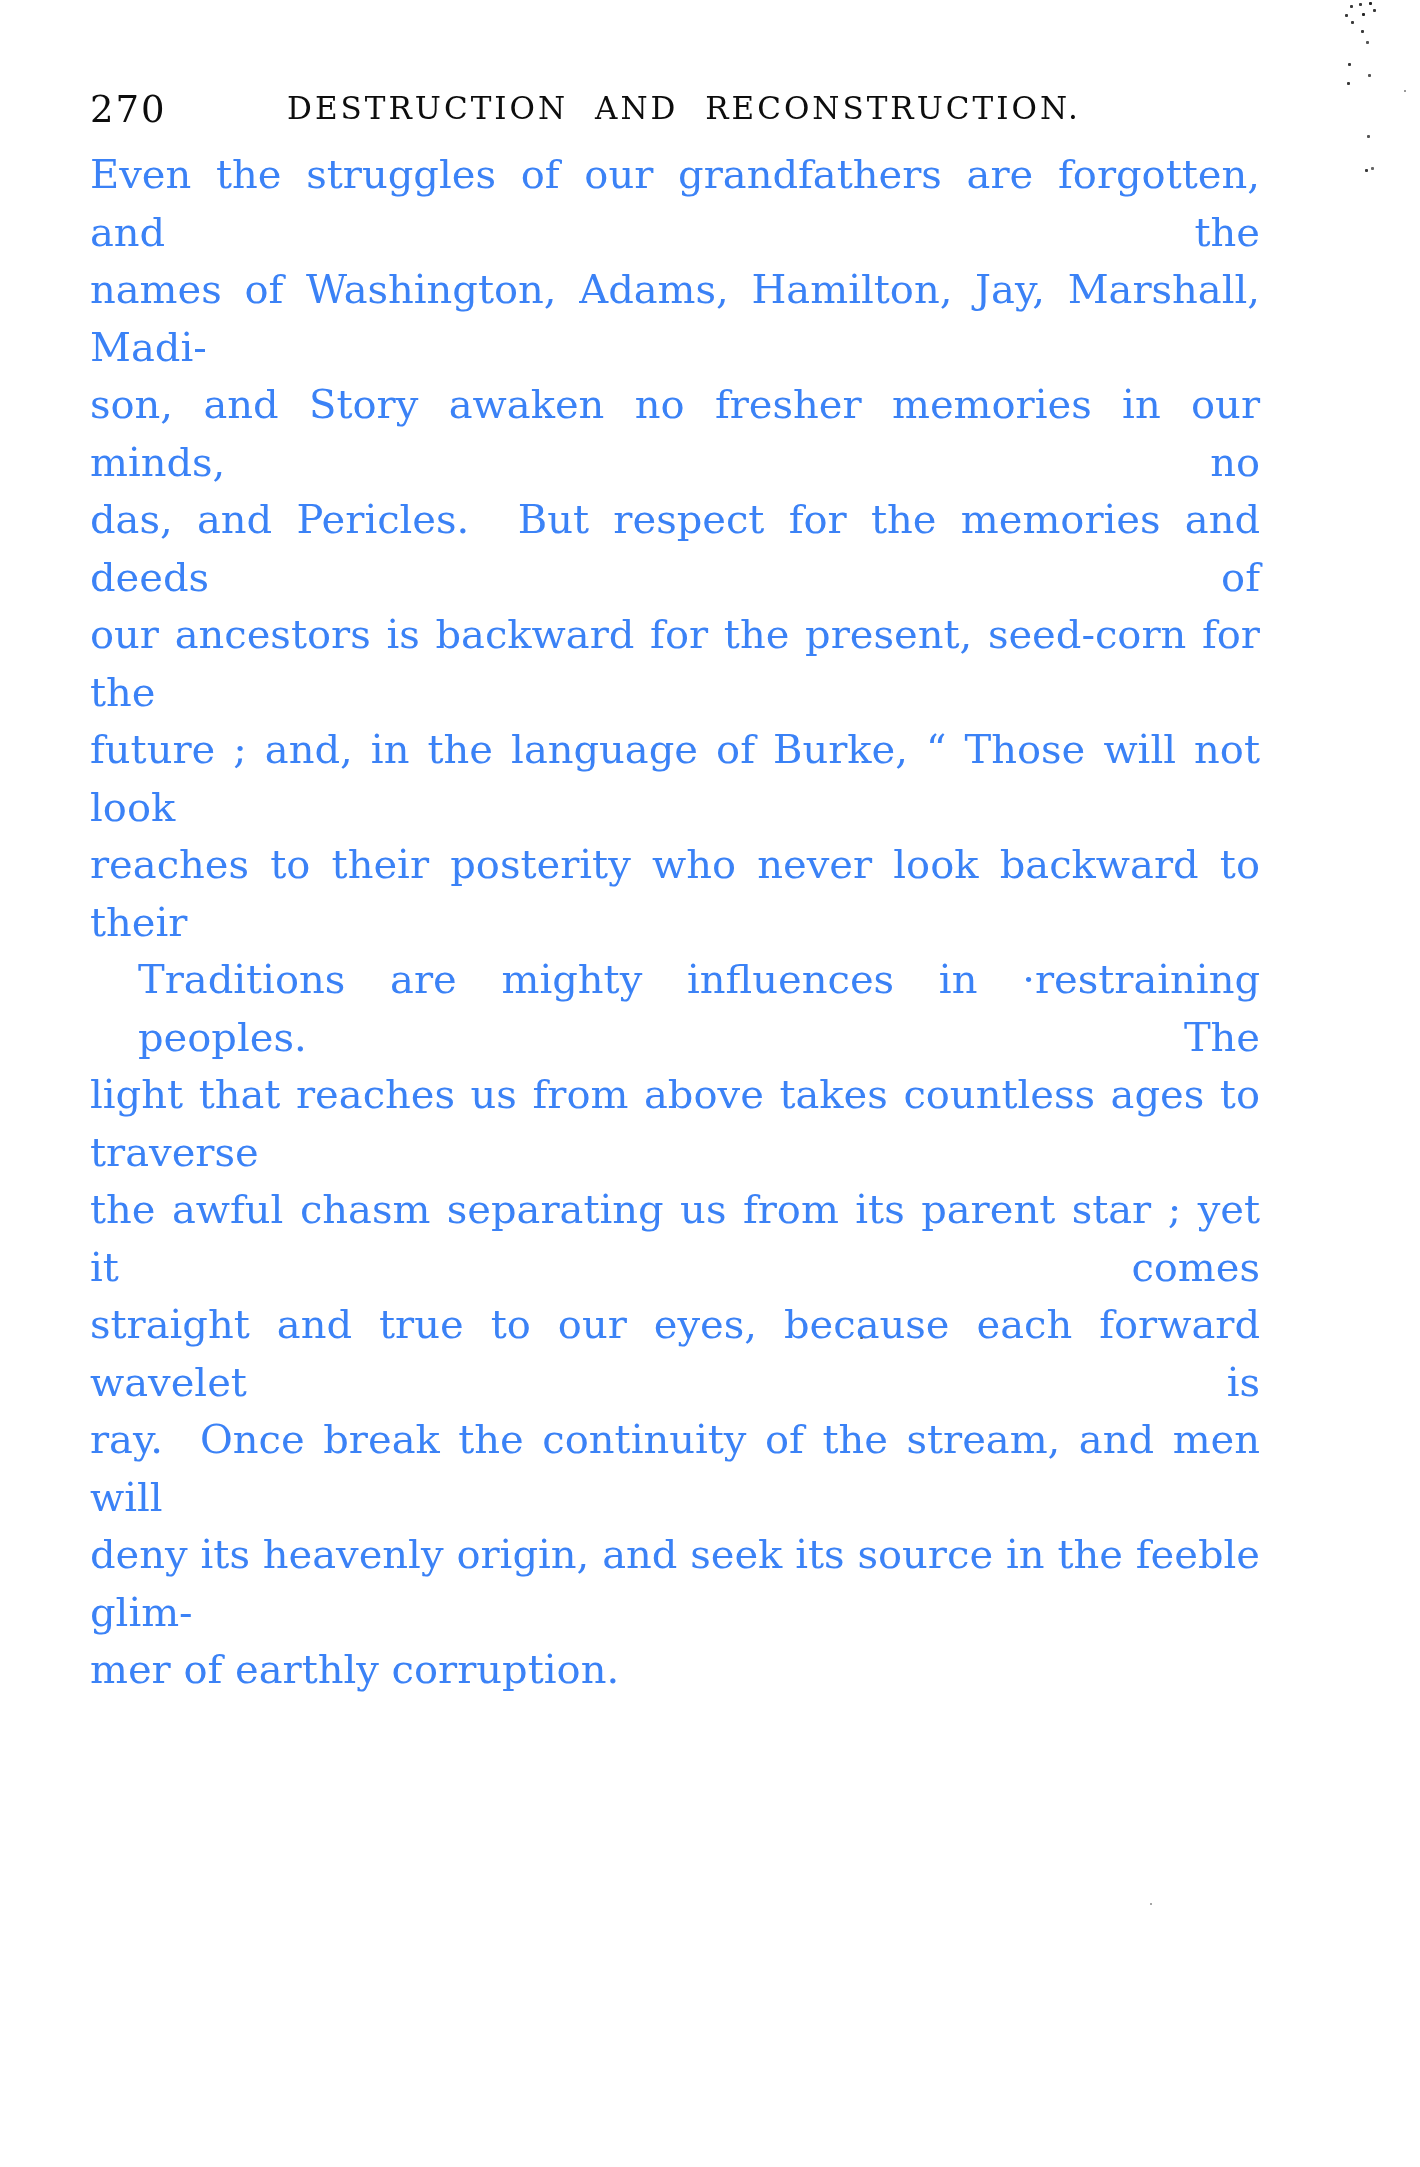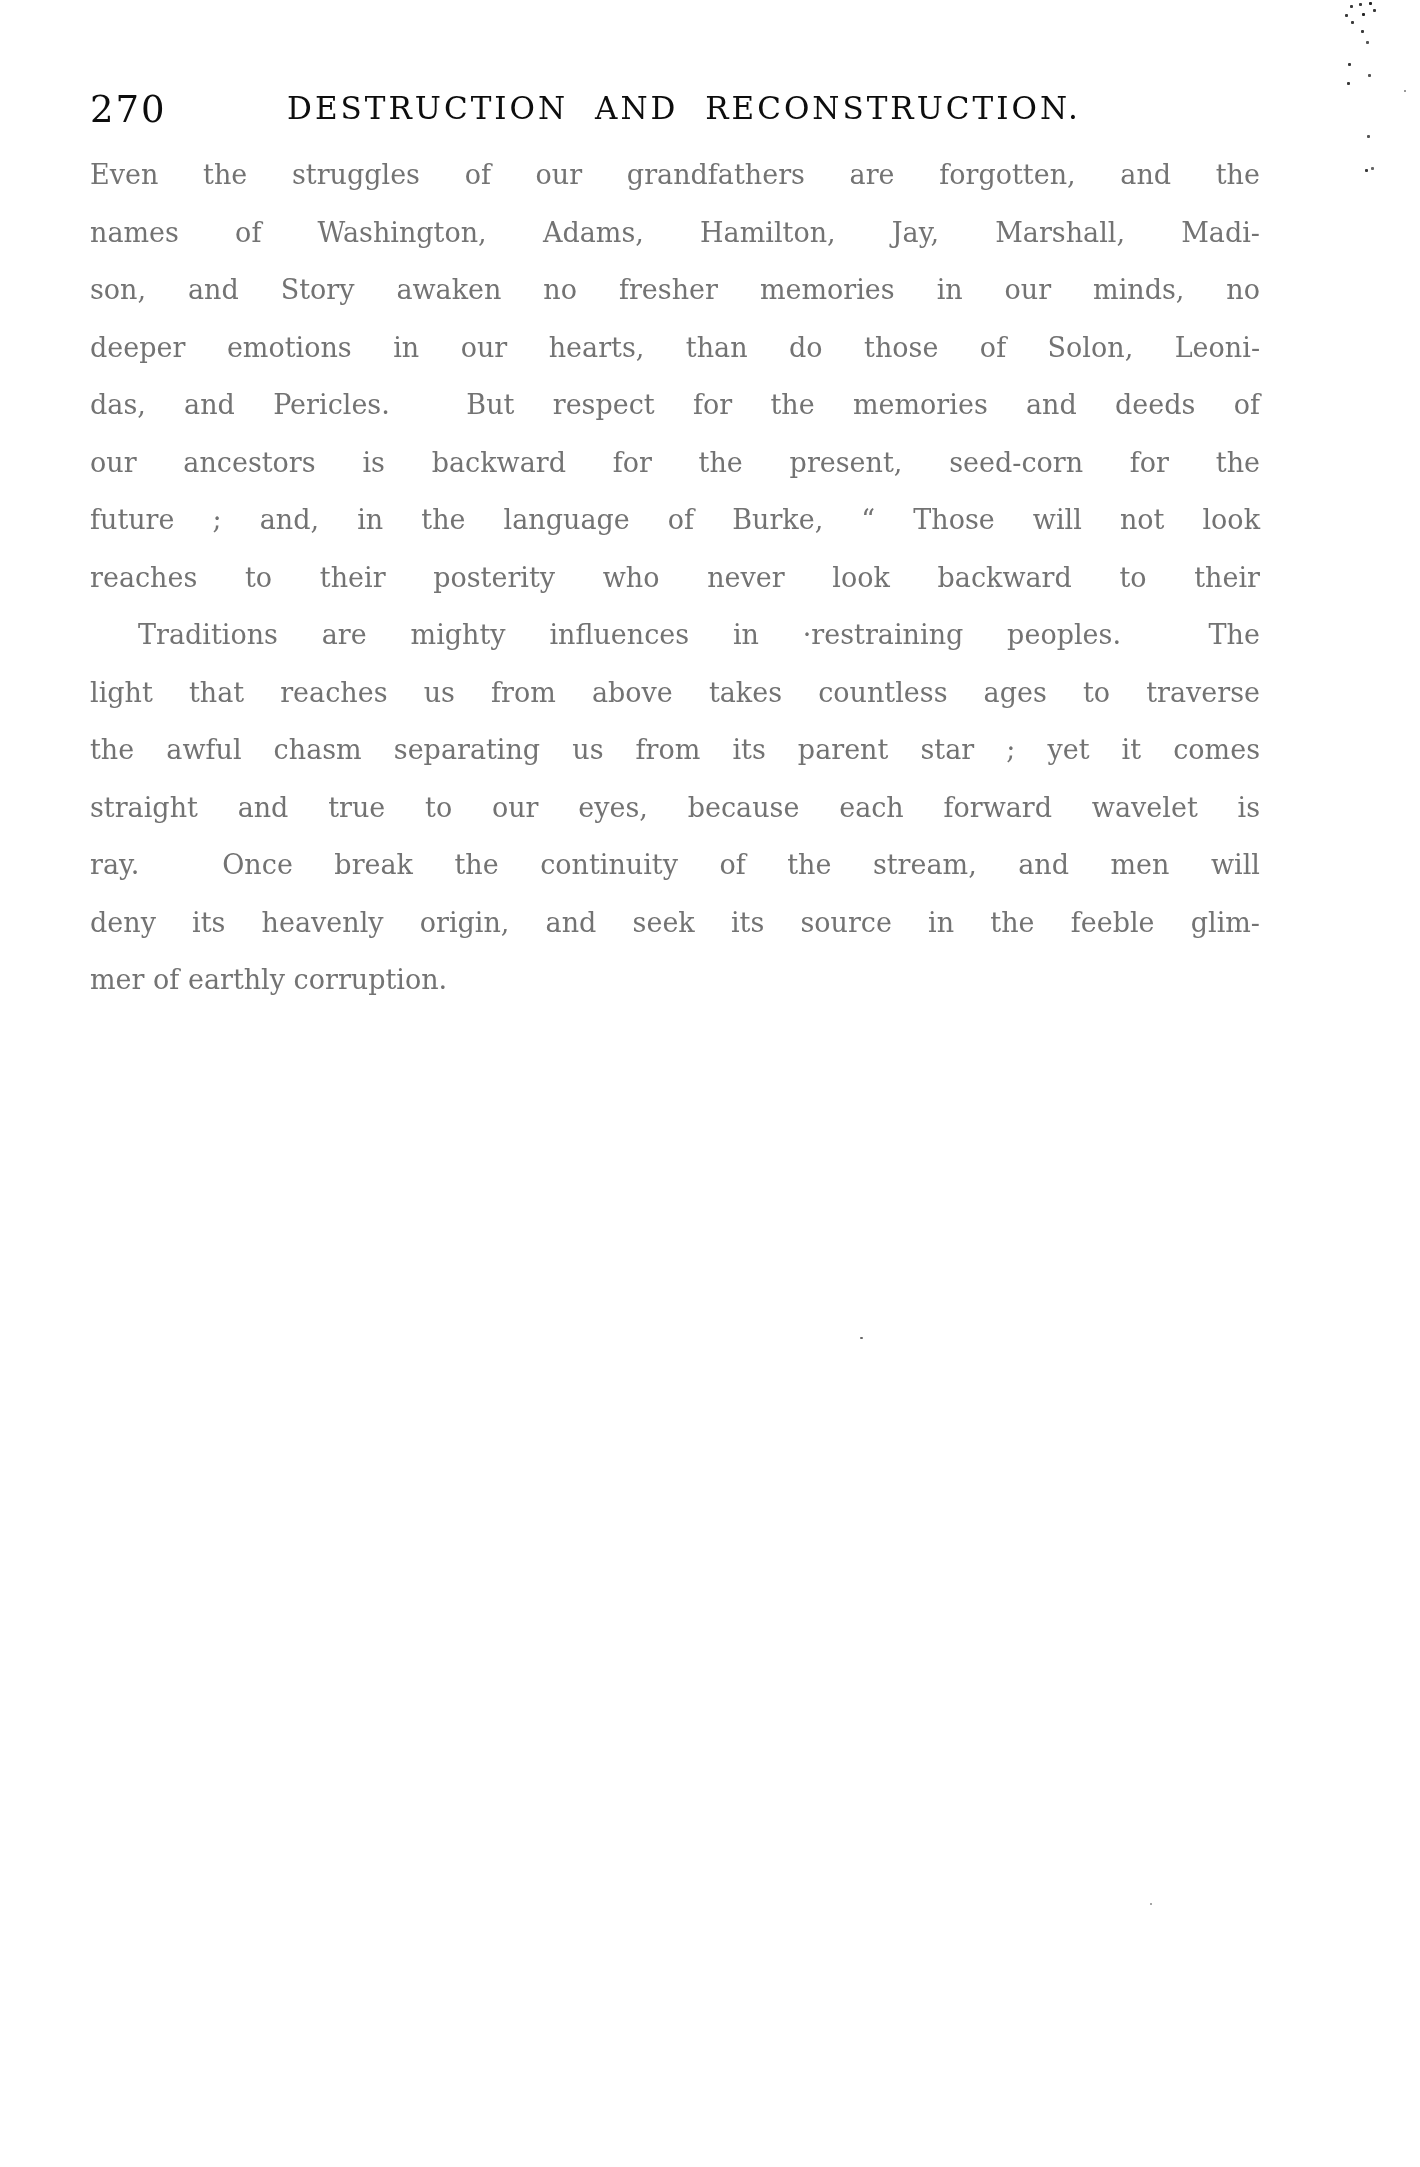--- a/index.html
+++ b/index.html
@@ -45,26 +45,26 @@
     white-space: nowrap;
   }
   .body-text {
     position: absolute;
     top: 146px;
     left: 90px;
     width: 1170px;
   }
   .para { margin: 0; padding: 0; }
   .line {
-    font-size: 27px;
+    font-size: 40px;
     line-height: 57.5px;
     white-space: pre-wrap;
     text-align: justify;
     text-align-last: justify;
-    color: #737373;
+    color: #3b82f6;
   }
   .line.last {
     text-align-last: left;
   }
   .line.indent {
     padding-left: 48px;
   }
   
   .speck {
     position: absolute;
@@ -100,21 +100,20 @@
   <div class="running-head">
     <span class="page-number">270</span>
     <span class="running-title">DESTRUCTION AND RECONSTRUCTION.</span>
   </div>
 
   <div class="body-text">
     <div class="para">
       <div class="line">Even the struggles of our grandfathers are forgotten, and the</div>
       <div class="line">names of Washington, Adams, Hamilton, Jay, Marshall, Madi-</div>
       <div class="line">son, and Story awaken no fresher memories in our minds, no</div>
-      <div class="line">deeper emotions in our hearts, than do those of Solon, Leoni-</div>
       <div class="line">das, and Pericles.  But respect for the memories and deeds of</div>
       <div class="line">our ancestors is backward for the present, seed-corn for the</div>
       <div class="line">future ; and, in the language of Burke, “ Those will not look</div>
       <div class="line">reaches to their posterity who never look backward to their</div>
     </div>
     <div class="para">
       <div class="line indent">Traditions are mighty influences in ·restraining peoples.  The</div>
       <div class="line">light that reaches us from above takes countless ages to traverse</div>
       <div class="line">the awful chasm separating us from its parent star ; yet it comes</div>
       <div class="line">straight and true to our eyes, because each forward wavelet is</div>

